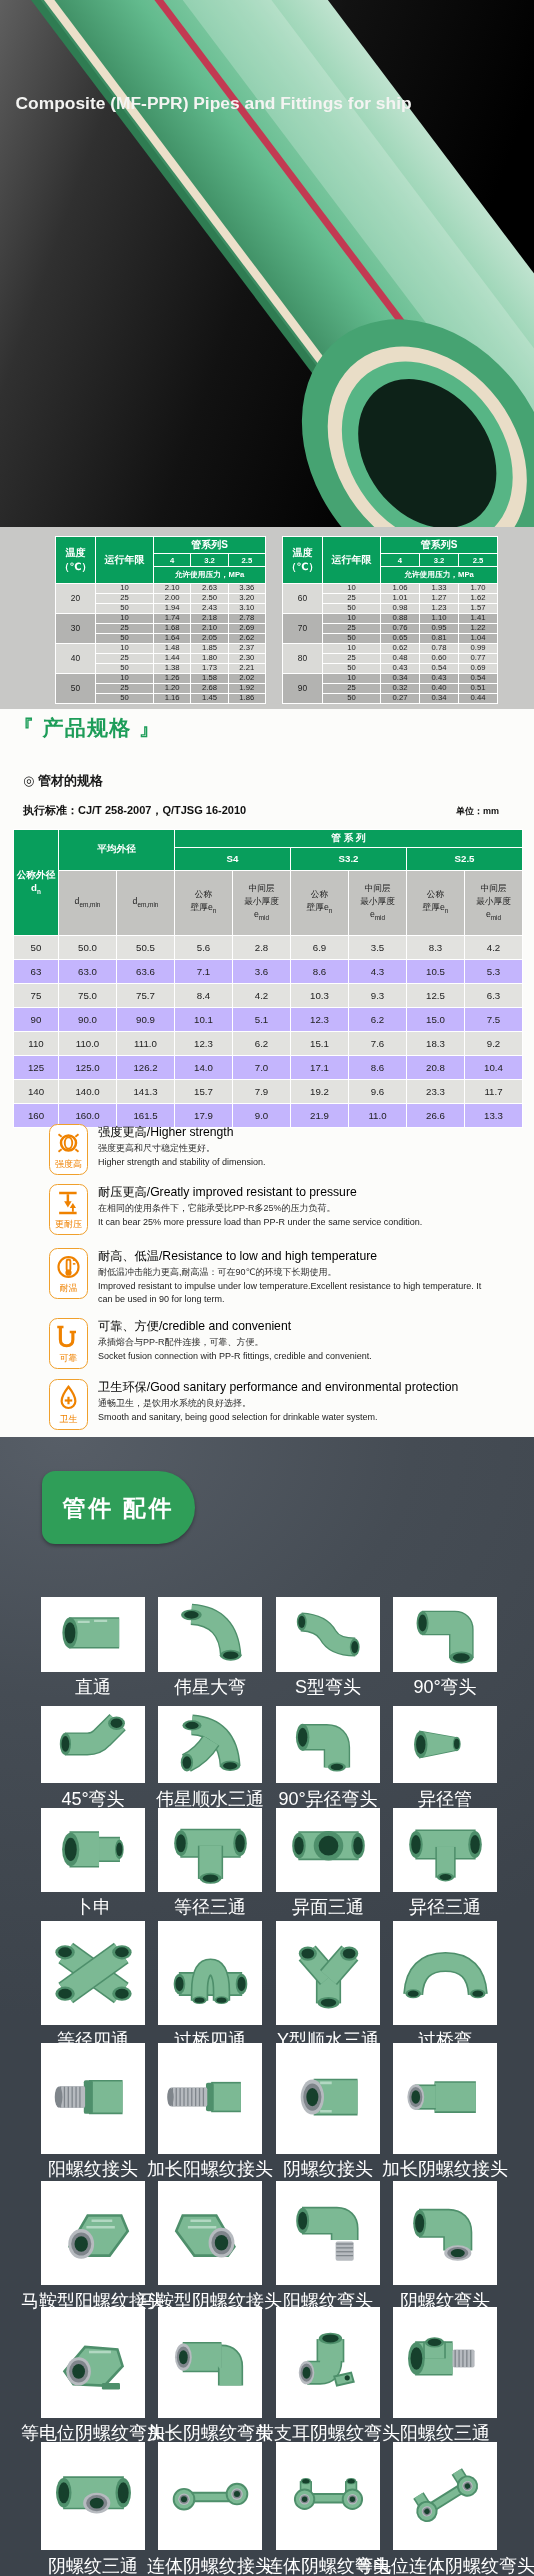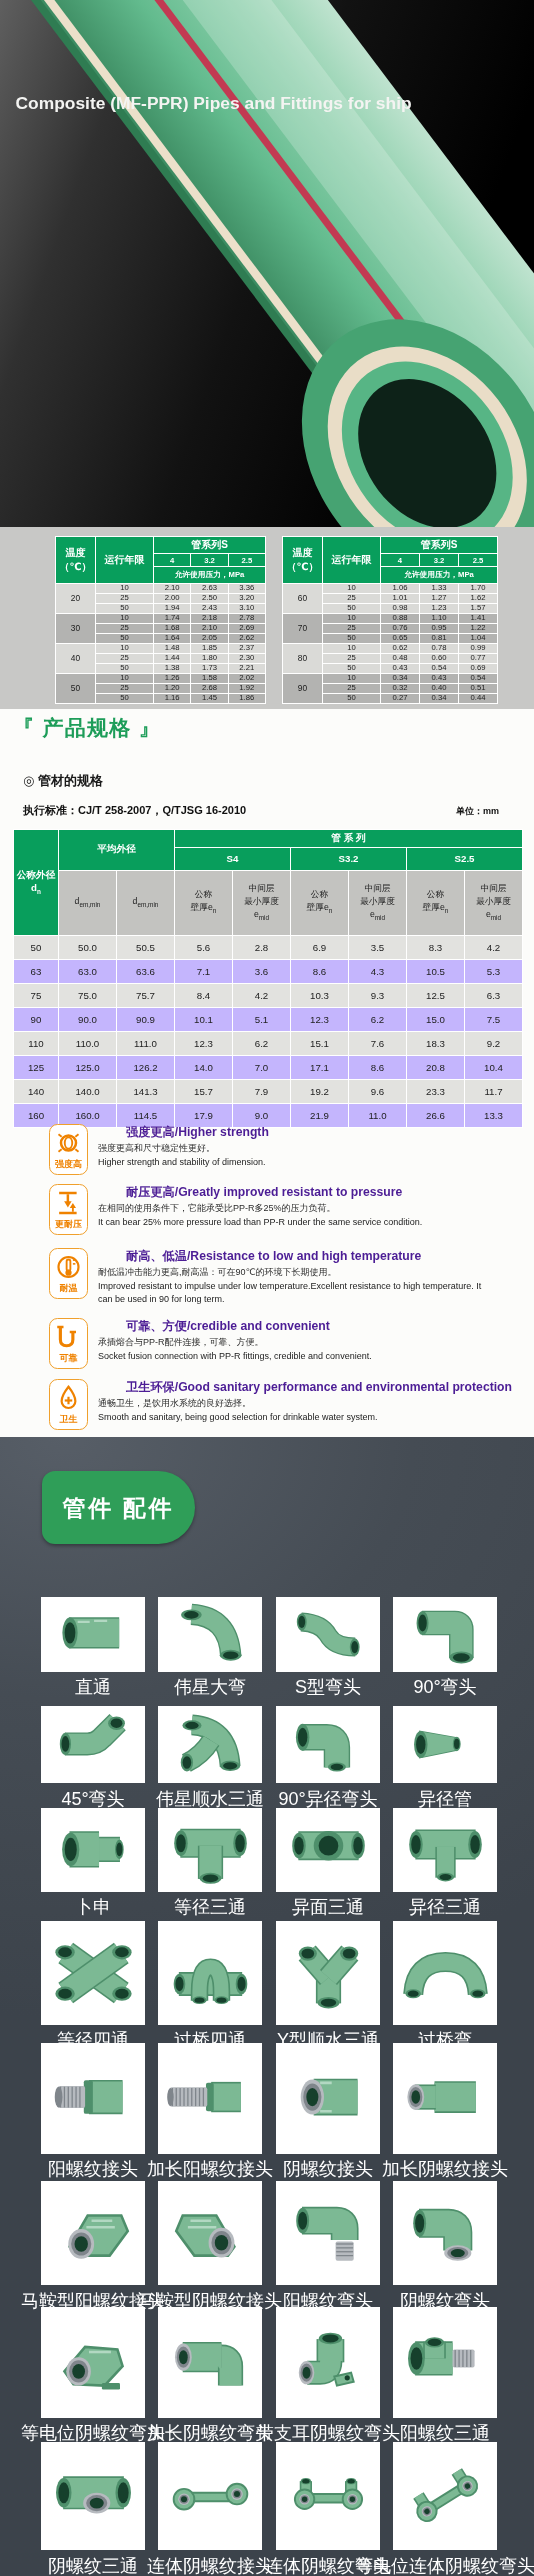--- a/index.html
+++ b/index.html
@@ -42,22 +42,22 @@
   table.stable td{font-size:9.7px;color:#222;height:23px;}
   tr.slight td{background:#e2e2df;}
   tr.sdark td{background:#c4b5fd;}
   sub{font-size:6.4px;}
   
   .feat{position:absolute;left:0;width:535px;}
   .feat-icon{position:absolute;left:49px;width:37px;height:49px;border:1.9px solid #f0a02c;
       border-radius:8.4px;background:#fff;}
   .feat-icon .glyph{position:absolute;top:2.6px;left:0;width:37px;height:30px;}
   .feat-badge{position:absolute;bottom:2.6px;width:100%;text-align:center;color:#ef8200;
-      font-size:9px;font-weight:700;margin-top:16px;}
-  .feat-title{position:absolute;left:98px;top:0;font-size:12.2px;font-weight:700;color:#4c1d95;margin-left:28px;}
+      font-size:9px;font-weight:400;margin-top:16px;}
+  .feat-title{position:absolute;left:98px;top:0;font-size:12.2px;font-weight:400;color:#000000;}
   .feat-zh{position:absolute;left:98px;font-size:9px;color:#2b2b2b;}
   .feat-en{position:absolute;left:98px;font-size:9px;color:#222;width:399px;line-height:13px;}
   
   #fitsec{top:1437px;left:0;width:535px;height:1139px;
       background:radial-gradient(773px 580px at 12% 0%,#575e67 0%,#454c54 45%,#3c434b 100%);}
   #fit-badge{position:absolute;left:42px;top:34px;width:153px;height:73px;background:#2f9e58;
       border-radius:14px 39px 39px 14px;box-shadow:0 1.9px 3.9px rgba(0,0,0,.35);}
   #fit-badge span{position:absolute;left:20.6px;top:50%;transform:translateY(-50%);
       color:#fff;font-size:23px;font-weight:700;letter-spacing:2.6px;white-space:nowrap;}
   .card{position:absolute;background:#fff;display:flex;align-items:center;justify-content:center;overflow:hidden;}
@@ -414,21 +414,21 @@
           <td>15.7</td>
           <td>7.9</td>
           <td>19.2</td>
           <td>9.6</td>
           <td>23.3</td>
           <td>11.7</td>
         </tr>
         <tr class="sdark">
           <td>160</td>
           <td>160.0</td>
-          <td>114.5</td>
+          <td>161.5</td>
           <td>17.9</td>
           <td>9.0</td>
           <td>21.9</td>
           <td>11.0</td>
           <td>26.6</td>
           <td>13.3</td>
         </tr>
       </tbody>
     </table>
   </div>

